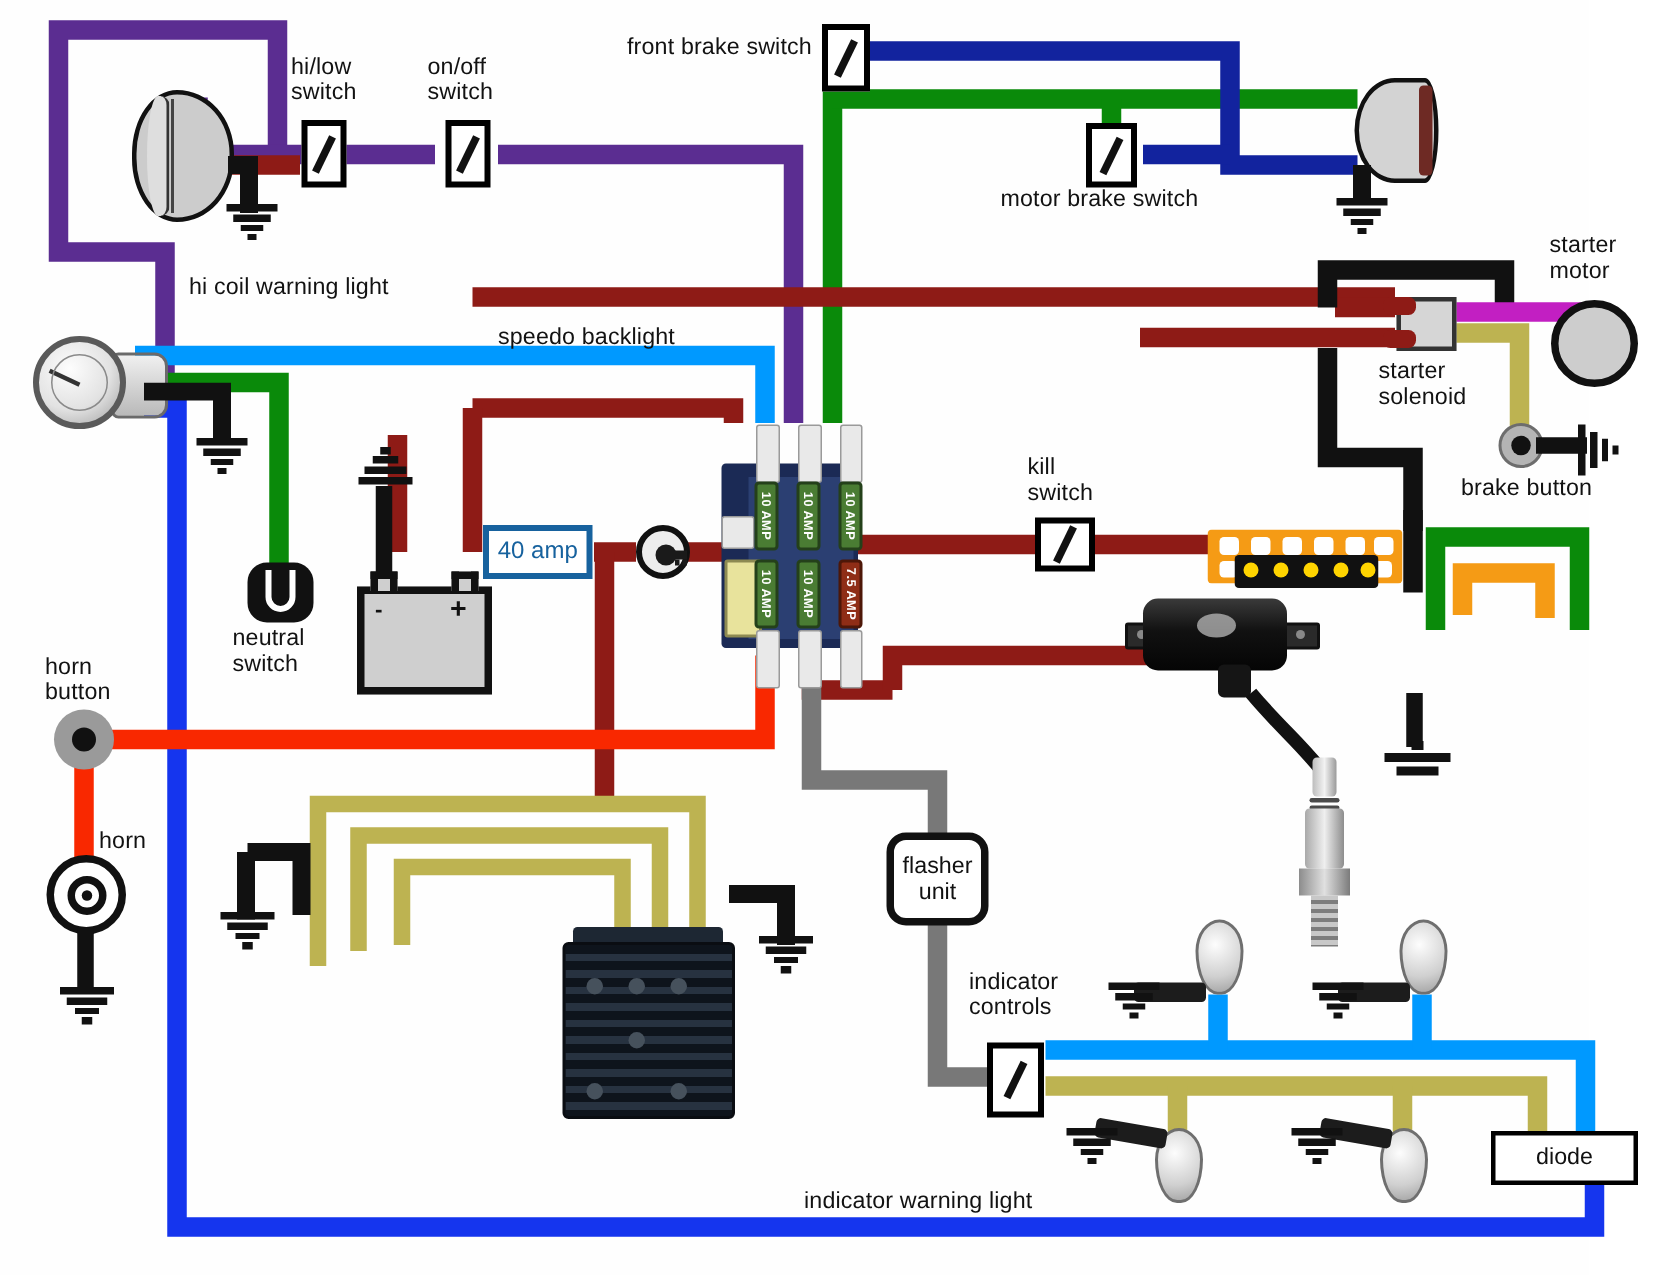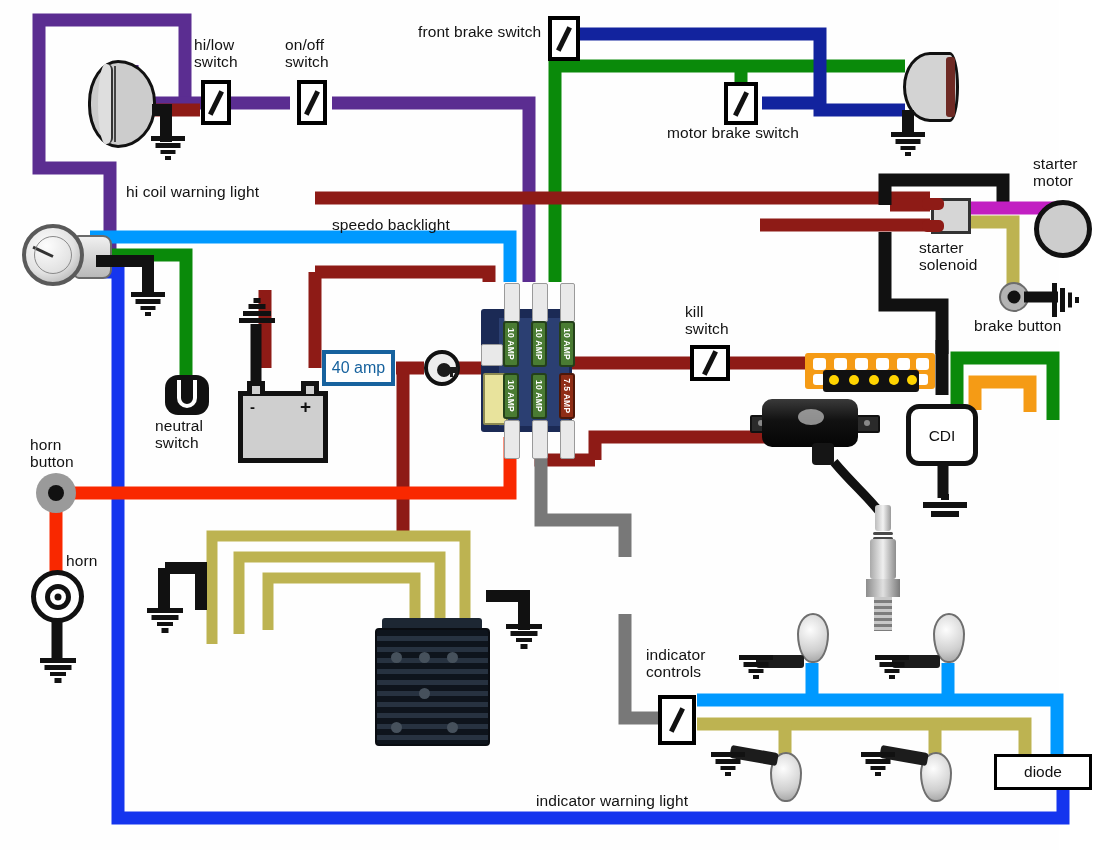--- a/index.html
+++ b/index.html
@@ -339,20 +339,24 @@
   <svg style="position:absolute;left:478px;top:590px;width:62px;height:48px;">
     <path d="M 8 6 L 46 6 L 46 40" stroke="#111" stroke-width="12" fill="none"></path>
   </svg>
   <div class="gndsym" style="left:505px;top:624px;width:38px;height:26px;">
     <div style="top:0;width:36px;height:5px;"></div>
     <div style="top:7px;width:27px;height:5px;"></div>
     <div style="top:14px;width:16px;height:4px;"></div>
     <div style="top:20px;width:7px;height:5px;"></div>
   </div>
 
+  <div class="rbox" style="left:591px;top:555px;width:68px;height:62px;">
+    <span style="white-space:pre-line;">flasher
+unit</span>
+  </div>
 
   <div class="solen" style="left:931px;top:198px;width:40px;height:36px;"></div>
   <svg style="position:absolute;left:918px;top:196px;width:30px;height:42px;">
     <rect x="4" y="2" width="22" height="12" rx="5" fill="#8E1B16"></rect>
     <rect x="4" y="24" width="22" height="12" rx="5" fill="#8E1B16"></rect>
   </svg>
   <div class="lbl" style="left:919px;top:239px;">starter
 solenoid</div>
 
   <div class="startm" style="left:1034px;top:200px;width:58px;height:58px;"></div>
@@ -413,23 +417,20 @@
 
   <div class="plug" style="left:864px;top:505px;width:40px;height:130px;">
     <div class="plug-top"></div>
     <div class="plug-rib" style="top:27px;"></div>
     <div class="plug-rib" style="top:32px;"></div>
     <div class="plug-cer"></div>
     <div class="plug-hex"></div>
     <div class="plug-thr"></div>
   </div>
 
-  <div class="rbox" style="left:906px;top:404px;width:72px;height:62px;">
-    <span>CDI</span>
-  </div>
   <svg style="position:absolute;left:930px;top:462px;width:28px;height:42px;">
     <path d="M 13 0 L 13 36" stroke="#111" stroke-width="11" fill="none"></path>
   </svg>
   <div class="gndsym" style="left:922px;top:494px;width:46px;height:28px;">
     <div style="top:0;width:8px;height:6px;"></div>
     <div style="top:8px;width:44px;height:6px;"></div>
     <div style="top:17px;width:28px;height:6px;"></div>
   </div>
 
 

